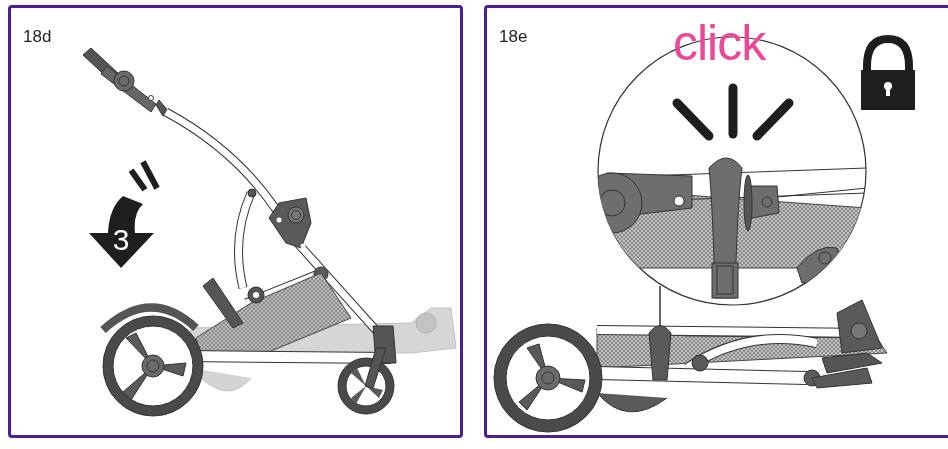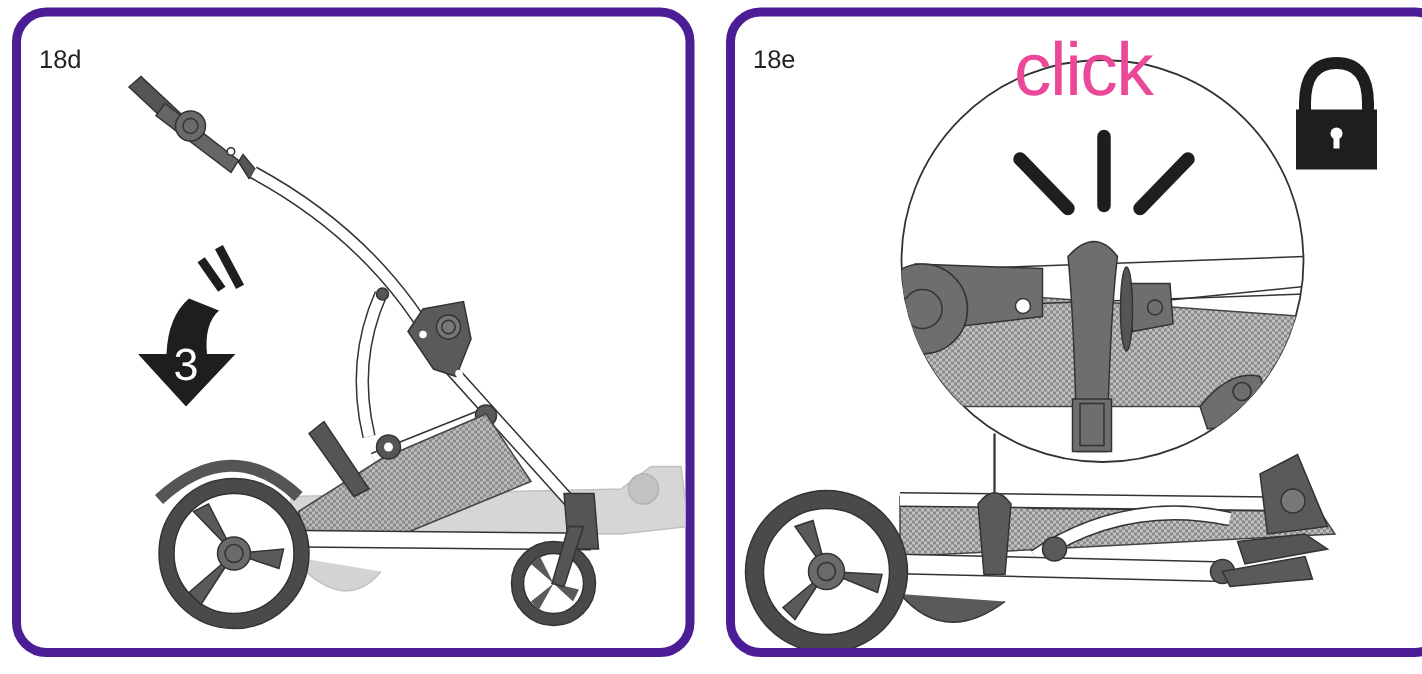--- a/index.html
+++ b/index.html
@@ -1,17 +1,17 @@
 <!DOCTYPE html>
 <html><head>
 <meta charset="utf-8">
 <style>
   html,body{margin:0;padding:0;background:#fff;}
   body{width:948px;height:449px;position:relative;overflow:hidden;font-family:"Liberation Sans",sans-serif;}
-  .panel{position:absolute;top:5px;height:433px;border:6px solid #4c1d95;border-radius:23px;background:#fff;box-sizing:border-box;overflow:hidden;}
+  .panel{position:absolute;top:5px;height:433px;border:3px solid #4c1d95;border-radius:4px;background:#fff;box-sizing:border-box;overflow:hidden;}
   #p1{left:8px;width:455px;}
   #p2{left:484px;width:482px;}
   .step-label{position:absolute;top:19px;left:12px;font-size:17px;color:#222;}
   .click-text{position:absolute;left:186px;top:10px;font-size:50px;color:#ec4899;letter-spacing:-1px;line-height:1;}
   svg{position:absolute;left:0;top:0;}
 </style>
 </head>
 <body>
 
 <div class="panel" id="p1">

